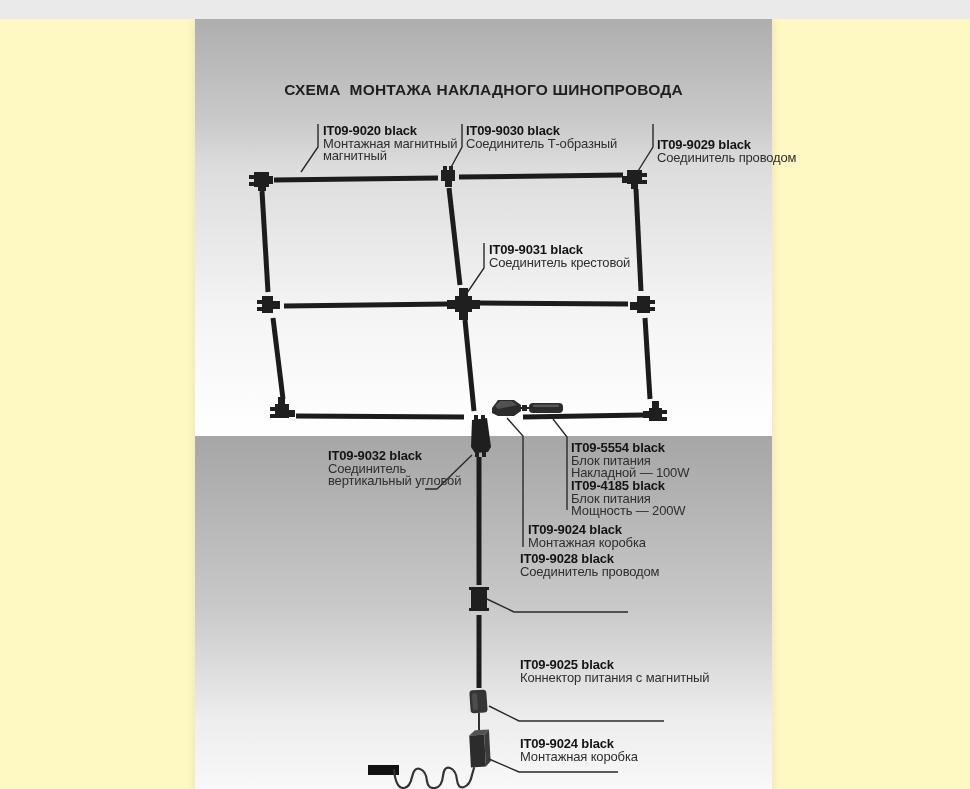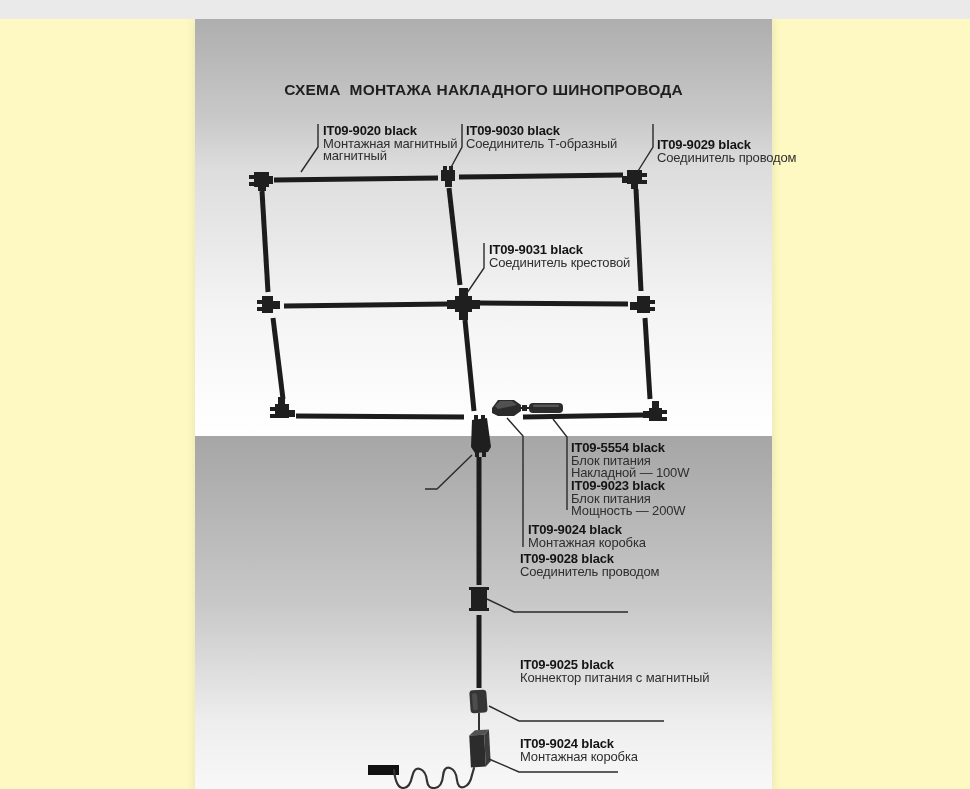--- a/index.html
+++ b/index.html
@@ -174,27 +174,32 @@
     <span class="nm">Соединитель Т-образный</span>
   </div>
   <div class="lbl" style="left:657px;top:120px">
     <span class="code">IT09-9029 black</span>
     <span class="nm">Соединитель проводом</span>
   </div>
   <div class="lbl" style="left:489px;top:225px">
     <span class="code">IT09-9031 black</span>
     <span class="nm">Соединитель крестовой</span>
   </div>
+  <div class="lbl" style="left:328px;top:431px">
+    <span class="code">IT09-9032 black</span>
+    <span class="nm">Соединитель</span>
+    <span class="nm">вертикальный угловой</span>
+  </div>
   <div class="lbl" style="left:571px;top:423px">
     <span class="code">IT09-5554 black</span>
     <span class="nm">Блок питания</span>
     <span class="nm">Накладной — 100W</span>
   </div>
   <div class="lbl" style="left:571px;top:461px">
-    <span class="code">IT09-9023 black</span>
+    <span class="code">IT09-4185 black</span>
     <span class="nm">Блок питания</span>
     <span class="nm">Мощность — 200W</span>
   </div>
   <div class="lbl" style="left:528px;top:505px">
     <span class="code">IT09-9024 black</span>
     <span class="nm">Монтажная коробка</span>
   </div>
   <div class="lbl" style="left:520px;top:534px">
     <span class="code">IT09-9028 black</span>
     <span class="nm">Соединитель проводом</span>

